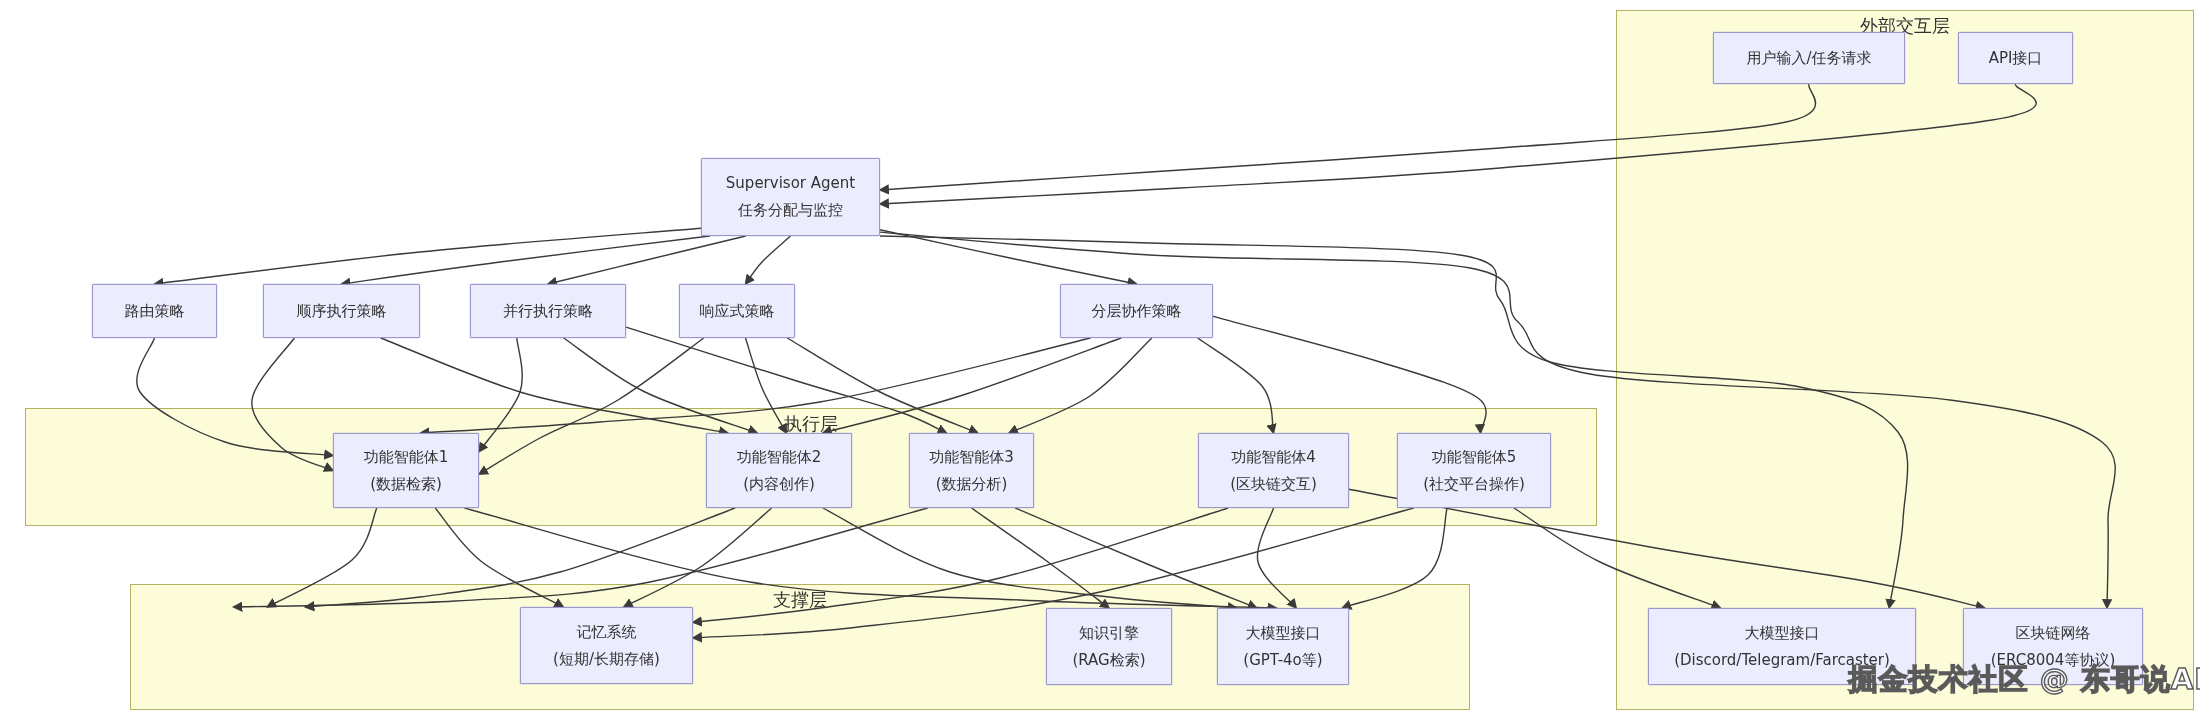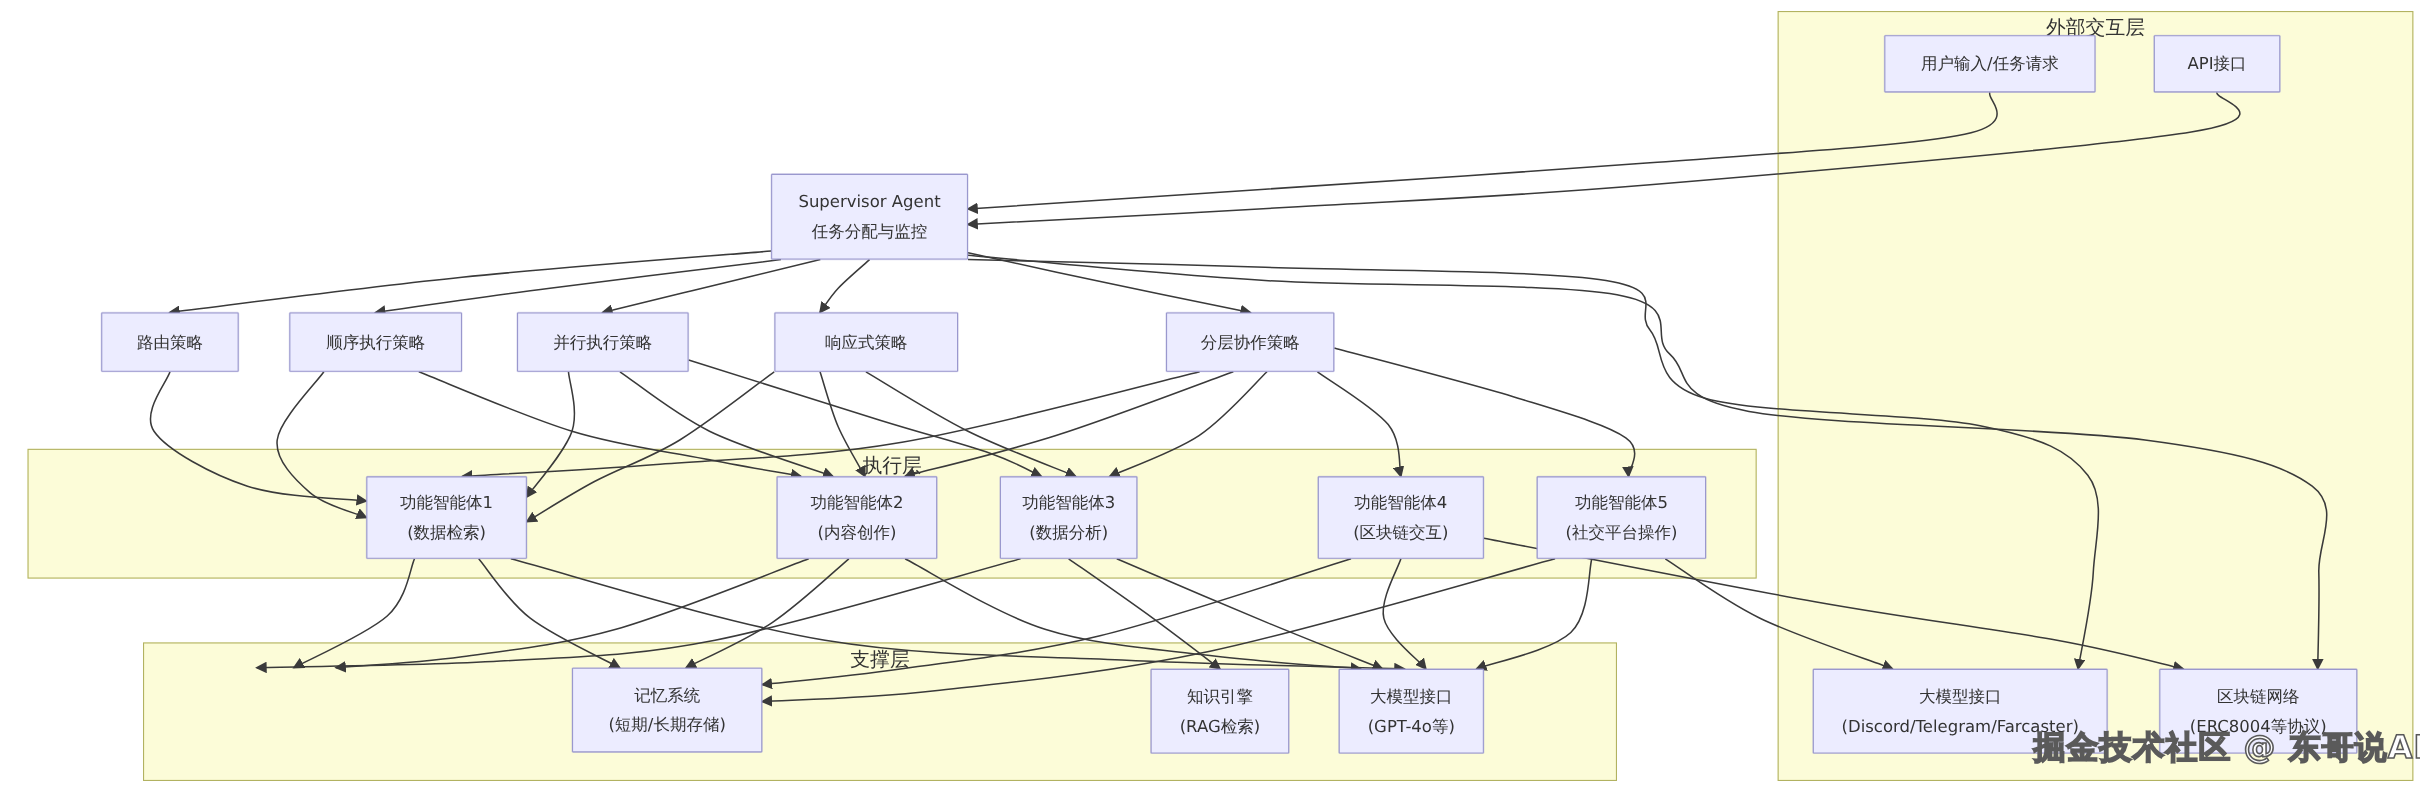--- a/index.html
+++ b/index.html
@@ -123,21 +123,21 @@
     </div>
     <div class="node" style="left: 263px; top: 284px; width: 157px; height: 54px;">
       <div class="node-line">顺序执行策略</div>
     </div>
     <div class="node" style="left: 92px; top: 284px; width: 125px; height: 54px;">
       <div class="node-line">路由策略</div>
     </div>
     <div class="node" style="left: 470px; top: 284px; width: 156px; height: 54px;">
       <div class="node-line">并行执行策略</div>
     </div>
-    <div class="node" style="left: 704px; top: 284px; width: 167px; height: 54px;">
+    <div class="node" style="left: 679px; top: 284px; width: 116px; height: 54px;">
       <div class="node-line">响应式策略</div>
     </div>
     <div class="node" style="left: 1060px; top: 284px; width: 153px; height: 54px;">
       <div class="node-line">分层协作策略</div>
     </div>
     <div class="node" style="left: 333px; top: 433px; width: 146px; height: 75px;">
       <div class="node-line">功能智能体1</div>
       <div class="node-line">(数据检索)</div>
     </div>
     <div class="node" style="left: 706px; top: 433px; width: 146px; height: 75px;">

